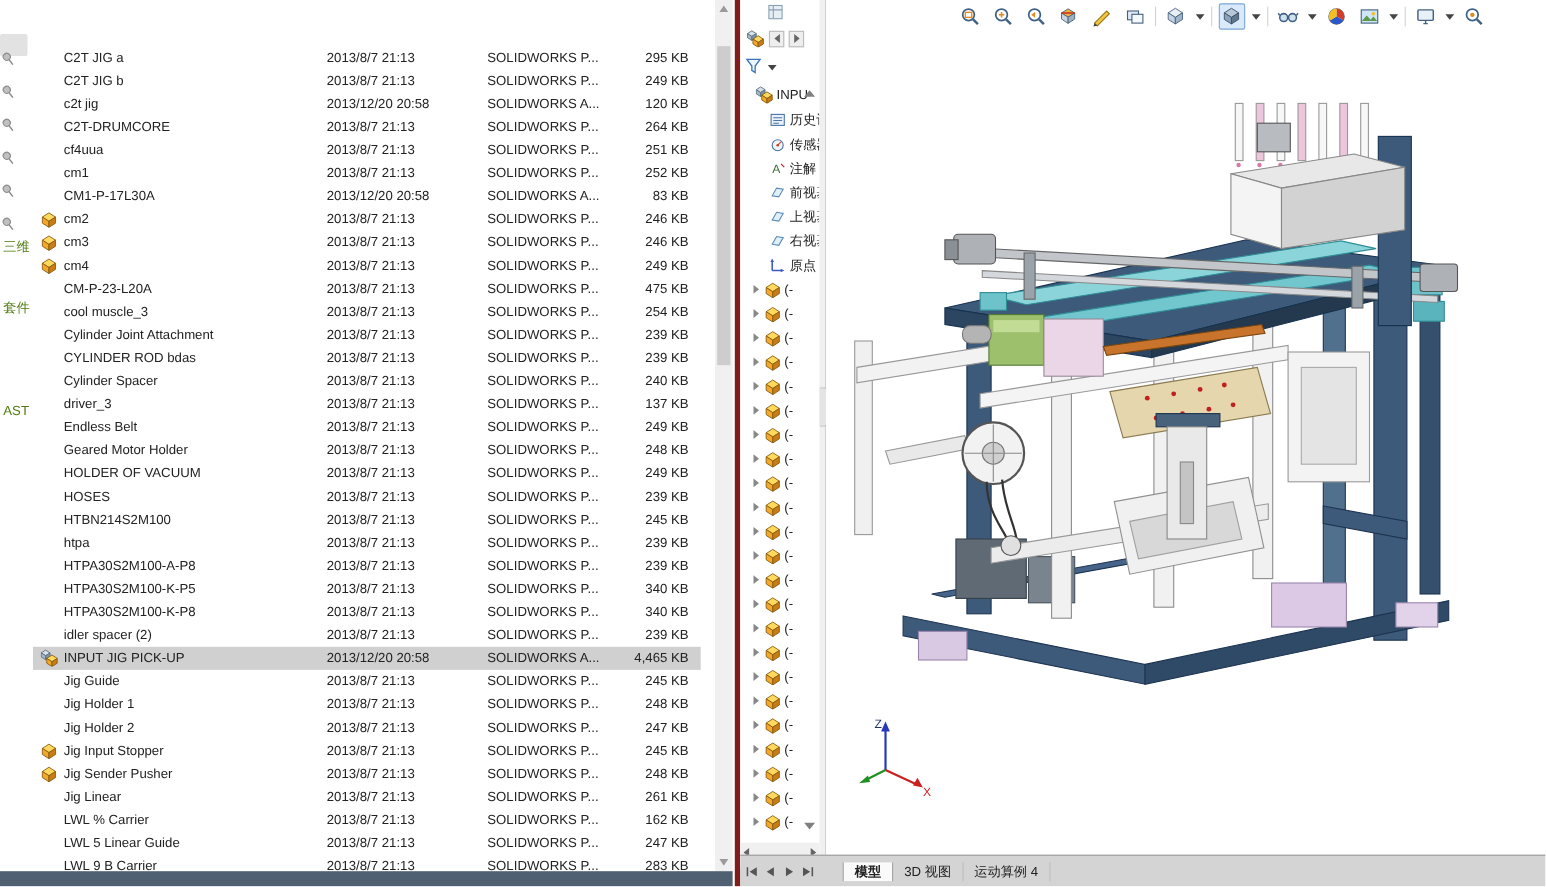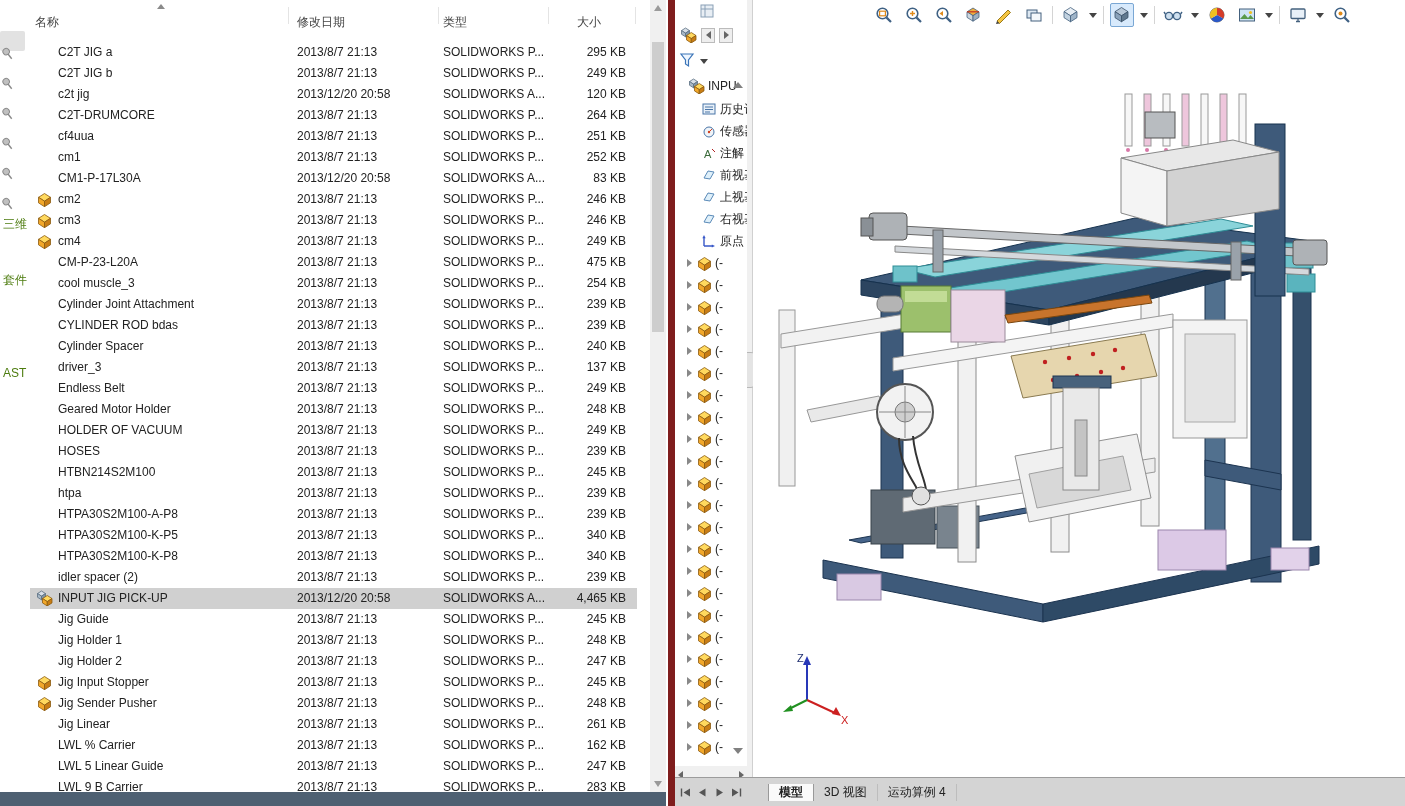--- a/index.html
+++ b/index.html
@@ -35,21 +35,21 @@
   .fsize{position:absolute;right:11px;text-align:right;}
 
   .expl-scrollbar{position:absolute;left:650px;top:0;width:16px;height:792px;background:#f0f0f0;}
   .sb-thumb{position:absolute;left:2px;top:42px;width:12px;height:290px;background:#cdcdcd;}
   .sb-arrow{position:absolute;left:4px;width:0;height:0;border-left:4px solid transparent;border-right:4px solid transparent;}
   .sb-up{top:5px;border-bottom:6px solid #9a9a9a;}
   .sb-down{bottom:5px;border-top:6px solid #9a9a9a;}
   .bottom-strip{position:absolute;left:0;top:792px;width:666px;height:14px;background:#4e6072;}
 
   
-  .sw{position:absolute;left:668px;top:0;width:737px;height:806px;background:#fff;border-left:7px solid #7f1d1d;}
+  .sw{position:absolute;left:668px;top:0;width:737px;height:806px;background:#fff;border-left:5px solid #7f1d1d;}
   .sw-panel{position:absolute;left:0;top:0;width:72px;height:789px;background:#fff;overflow:hidden;}
   .panel-top-icon{position:absolute;left:24px;top:3px;width:16px;height:16px;}
   .panel-tabs{position:absolute;left:6px;top:24px;height:22px;display:flex;align-items:center;gap:4px;}
   .ptab-btn{width:14px;height:15px;background:#eee;border:1px solid #bbb;display:flex;align-items:center;justify-content:center;}
   .tri-left{width:0;height:0;border-top:4px solid transparent;border-bottom:4px solid transparent;border-right:5px solid #666;}
   .tri-right{width:0;height:0;border-top:4px solid transparent;border-bottom:4px solid transparent;border-left:5px solid #666;}
   .filter-row{position:absolute;left:4px;top:50px;height:22px;display:flex;align-items:center;gap:3px;}
   .caret-down{width:0;height:0;border-left:4px solid transparent;border-right:4px solid transparent;border-top:5px solid #444;}
   .tree-root{position:absolute;left:14px;top:76px;height:20px;display:flex;align-items:center;gap:3px;white-space:nowrap;}
   .scrollup{position:absolute;right:4px;top:82px;width:0;height:0;border-left:5px solid transparent;border-right:5px solid transparent;border-bottom:6px solid #808080;}
@@ -112,31 +112,20 @@
           <span class="pin"><svg width="12" height="16" viewBox="0 0 12 16">
               <circle cx="6" cy="5" r="3.2" fill="#c0c0c0" stroke="#8a8a8a"></circle>
               <rect x="5.3" y="8" width="1.4" height="6" fill="#8a8a8a"></rect>
             </svg></span>
         </div>
       <div class="strip-label l0">三维</div>
       <div class="strip-label l1">套件</div>
       <div class="strip-label l2">AST</div>
     </div>
 
-    <div class="list-header">
-      <span class="sort-caret"></span>
-      <span class="hlabel col-name">名称</span>
-      <span class="hlabel col-date">修改日期</span>
-      <span class="hlabel col-type">类型</span>
-      <span class="col-size">大小</span>
-      <span class="hsep hs1"></span>
-      <span class="hsep hs2"></span>
-      <span class="hsep hs3"></span>
-      <span class="hsep hs4"></span>
-    </div>
 
     <div class="file-rows">
         <div class="frow">
           <span class="fic"></span>
           <span class="fname">C2T JIG a</span>
           <span class="fdate">2013/8/7 21:13</span>
           <span class="ftype">SOLIDWORKS P...</span>
           <span class="fsize">295 KB</span>
         </div>
         <div class="frow">

